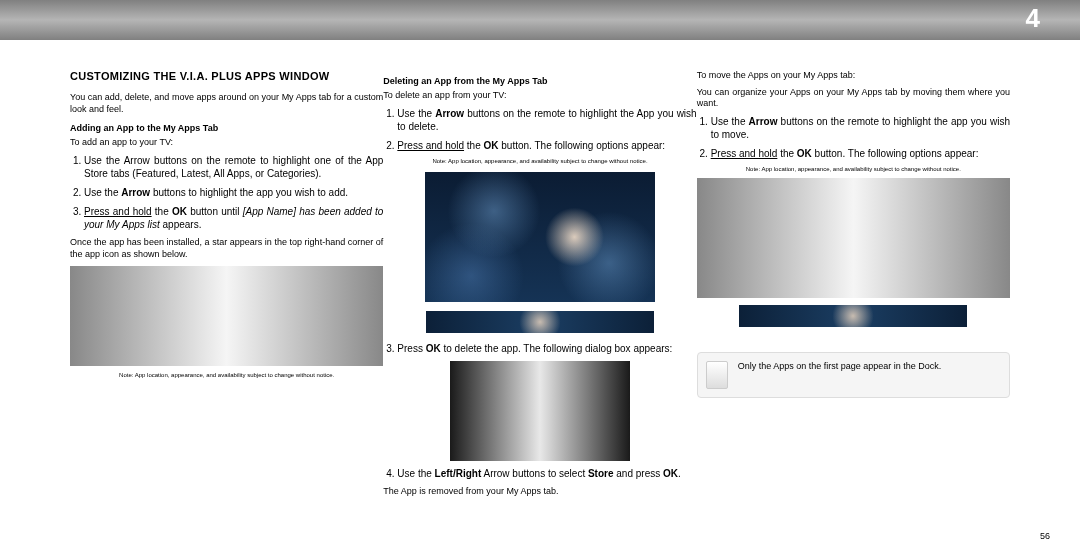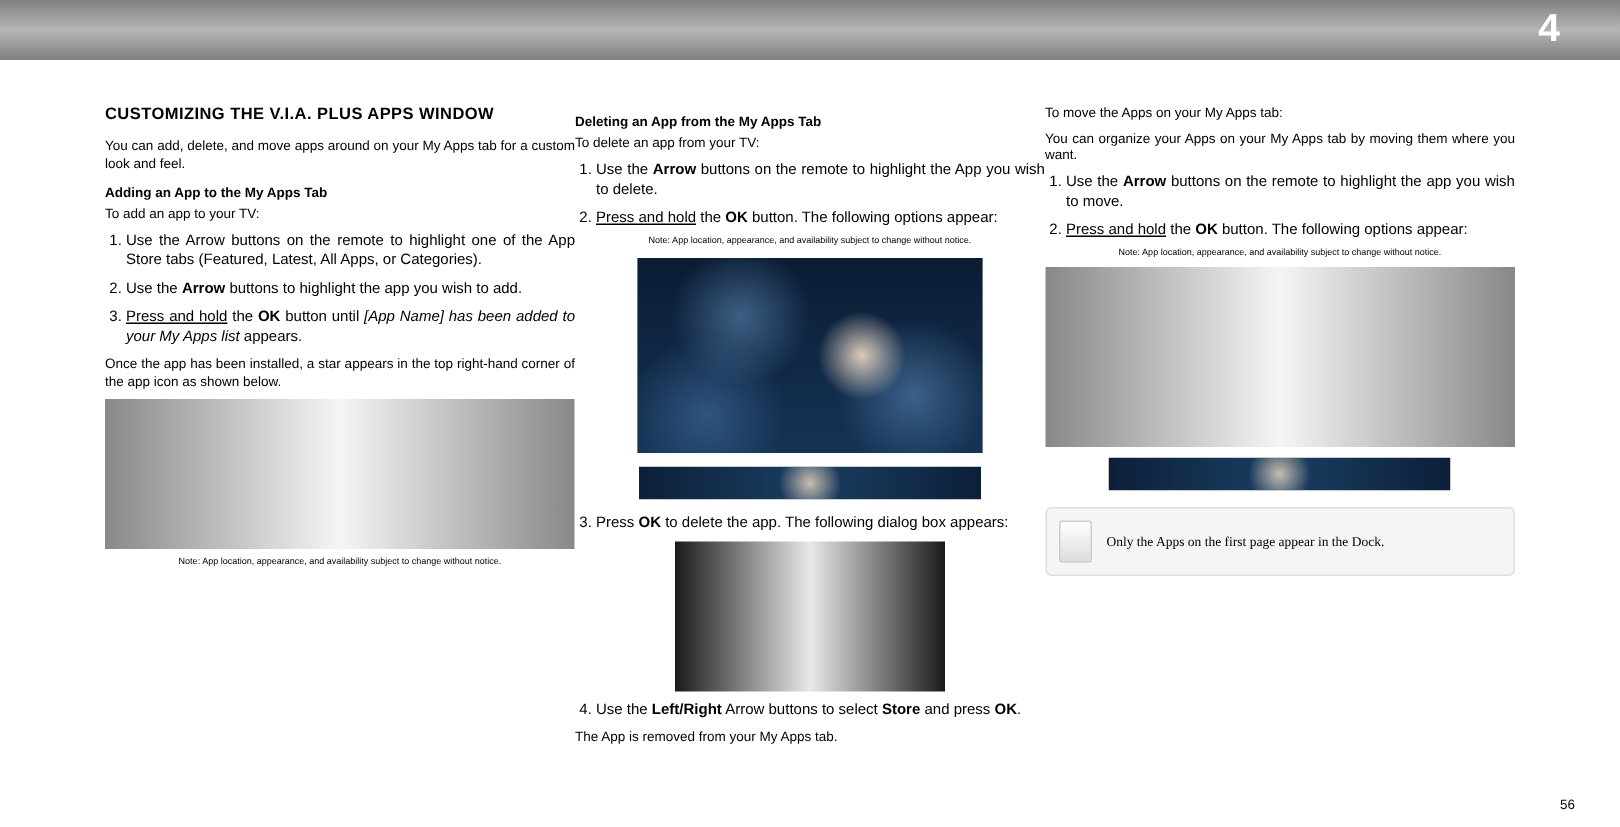--- a/index.html
+++ b/index.html
@@ -162,28 +162,26 @@
       linear-gradient(to right, #0c2038, #1b3e63, #0c2038);
   }
   .placeholder-dark {
     width: 180px;
     height: 100px;
     background: linear-gradient(to right, #1a1a1a 0%, #e8e8e8 50%, #1a1a1a 100%);
     margin: 6px auto;
   }
   .info-callout {
     display: flex;
-    align-items: center;
     background: #f5f5f5;
     border: 1px solid #ddd;
     border-radius: 4px;
     padding: 8px;
-    margin-top: 10px;
+    margin-top: 24px;
     gap: 10px;
-    font-family: Liberation Serif, serif;
   }
   .info-icon {
     width: 22px;
     height: 28px;
     background: linear-gradient(#fff, #ddd);
     border: 1px solid #ccc;
     border-radius: 2px;
     flex-shrink: 0;
   }
   .info-text {

